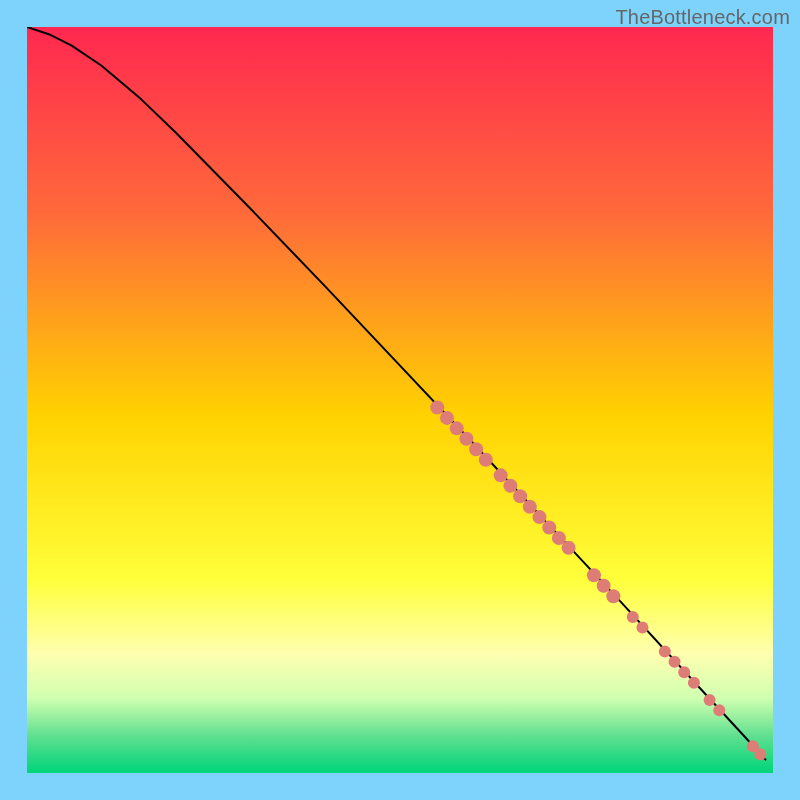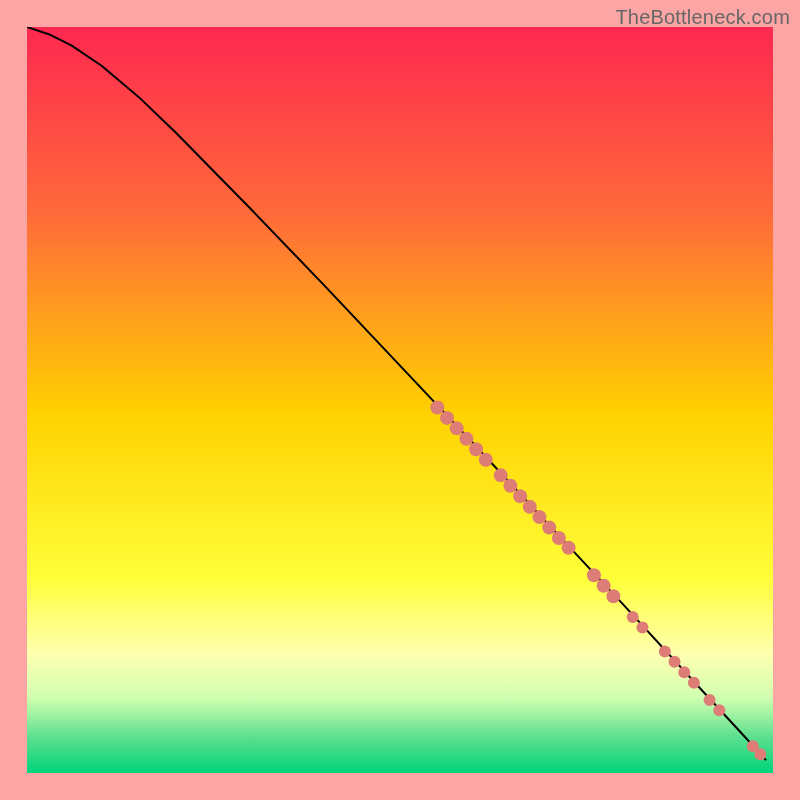--- a/index.html
+++ b/index.html
@@ -10,21 +10,21 @@
     background: #000;
     overflow: hidden;
     font-family: Arial, Helvetica, sans-serif;
   }
   .frame {
     position: absolute;
     left: 0;
     top: 0;
     width: 800px;
     height: 800px;
-    background: #fca5a5;
+    background: #7dd3fc;
   }
   .plot-area {
     position: absolute;
     left: 27px;
     top: 27px;
     width: 746px;
     height: 746px;
     overflow: hidden;
   }
   .watermark {

